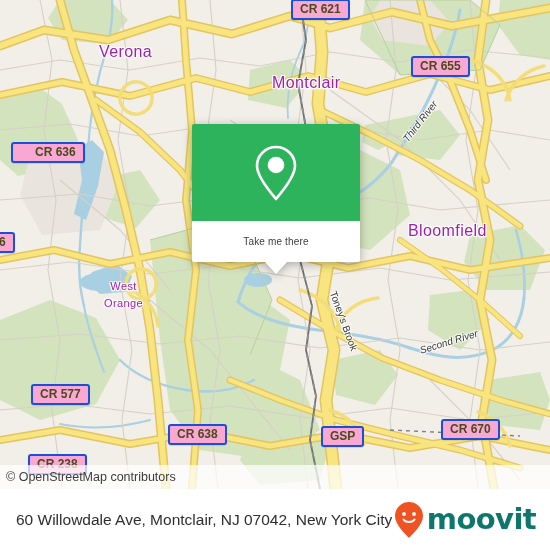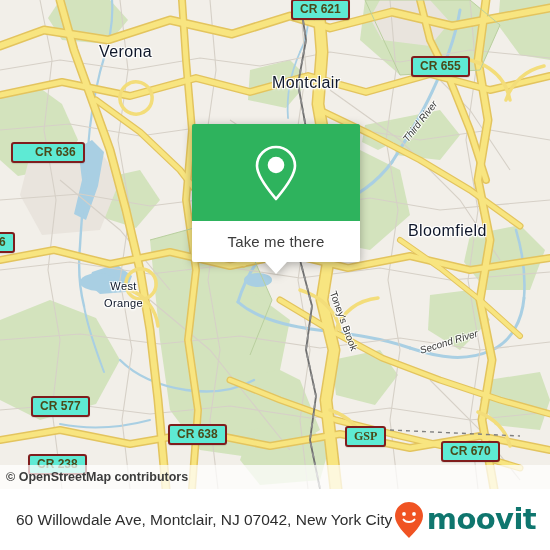--- a/index.html
+++ b/index.html
@@ -11,21 +11,21 @@
   #root{position:relative;width:550px;height:550px;overflow:hidden;}
 
   
   #map{position:absolute;left:0;top:0;width:550px;height:489px;overflow:hidden;background:#f2efe9;}
   #map svg{display:block;}
 
   
   .maplabel{
     position:absolute;
     font-family:"Liberation Sans", sans-serif;
-    color:#0f172a;
+    color:#a21caf;
     text-shadow:
       1px 1px 0 rgba(255,255,255,.95), -1px 1px 0 rgba(255,255,255,.95),
       1px -1px 0 rgba(255,255,255,.95), -1px -1px 0 rgba(255,255,255,.95),
       0 2px 2px rgba(255,255,255,.9);
     white-space:pre;
     pointer-events:none;
   }
   .city{font-size:16px;letter-spacing:.4px;}
   .city2{font-size:11px;letter-spacing:.4px;line-height:17px;text-align:center;}
   .water-label{
@@ -34,53 +34,53 @@
     text-shadow:1px 1px 0 rgba(255,255,255,.9),-1px -1px 0 rgba(255,255,255,.9),1px -1px 0 rgba(255,255,255,.9),-1px 1px 0 rgba(255,255,255,.9);
   }
   .brook-label{
     position:absolute;font-size:10px;color:#333;
     font-family:"Liberation Sans", sans-serif;white-space:nowrap;
     text-shadow:1px 1px 0 rgba(255,255,255,.9),-1px -1px 0 rgba(255,255,255,.9),1px -1px 0 rgba(255,255,255,.9),-1px 1px 0 rgba(255,255,255,.9);
   }
 
   
   .shield{
-    position:absolute;background:#5eead4;border:2px solid #7f1d1d;
+    position:absolute;background:#f9a8d4;border:2px solid #1d4ed8;
     border-radius:3px;color:#4a4a1a;font-size:12px;font-weight:bold;
     padding:2px 7px 3px;line-height:12px;white-space:nowrap;
     box-shadow:0 1px 1px rgba(0,0,0,.10);
     font-family:"Liberation Sans", sans-serif;
   }
 
   
   #attrib{
     position:absolute;left:0;bottom:0;width:550px;height:24px;
     background:rgba(255,255,255,.72);
-    display:flex;align-items:center;font-weight:bold;
+    display:flex;align-items:center;
   }
   #attrib span{
     font-size:12.5px;color:#3c3c3c;padding-left:6px;
     font-family:"Liberation Sans", sans-serif;
   }
 
   
   #popup{
     position:absolute;left:192px;top:124px;width:168px;
     filter:drop-shadow(0 2px 5px rgba(0,0,0,.30));
   }
   #popup-top{
     height:97px;background:#2eb35d;border-radius:2px 2px 0 0;
     display:flex;align-items:center;justify-content:center;
   }
   #popup-bottom{
     height:41px;background:#ffffff;border-radius:0 0 2px 2px;
     display:flex;align-items:center;justify-content:center;
   }
   #popup-bottom span{
-    font-size:15px;color:#3c3c3c;letter-spacing:.15px;
+    font-size:10px;color:#3c3c3c;letter-spacing:.15px;
     font-family:"Liberation Sans", sans-serif;
   }
   #popup-tail{
     position:absolute;left:50%;transform:translateX(-50%);top:138px;
     width:0;height:0;border-left:11px solid transparent;
     border-right:11px solid transparent;border-top:12px solid #ffffff;
   }
 
   
   #footer{
@@ -240,24 +240,24 @@
     <div class="maplabel city2" style="left:104px;top:278px;">West<br>Orange</div>
 
     <div class="water-label" style="left:405px;top:135px;transform:rotate(-52deg);transform-origin:0 50%;">Third River</div>
     <div class="water-label" style="left:420px;top:345px;transform:rotate(-17deg);transform-origin:0 50%;">Second River</div>
     <div class="brook-label" style="left:333px;top:286px;transform:rotate(70deg);transform-origin:0 50%;">Toney's Brook</div>
 
     <div class="shield" style="left:291px;top:-1px;">CR 621</div>
     <div class="shield" style="left:411px;top:56px;">CR 655</div>
     <div class="shield" style="left:11px;top:142px;padding-left:22px;">CR 636</div>
     <div class="shield" style="left:-10px;top:232px;">6</div>
-    <div class="shield" style="left:31px;top:396px;">CR 577</div>
+    <div class="shield" style="left:31px;top:384px;">CR 577</div>
     <div class="shield" style="left:168px;top:424px;">CR 638</div>
-    <div class="shield" style="left:345px;top:426px;font-family:Liberation Serif, serif;">GSP</div>
-    <div class="shield" style="left:441px;top:441px;">CR 670</div>
+    <div class="shield" style="left:321px;top:426px;">GSP</div>
+    <div class="shield" style="left:441px;top:419px;">CR 670</div>
     <div class="shield" style="left:28px;top:454px;">CR 238</div>
 
     <div id="attrib">
       <span>© OpenStreetMap contributors</span>
     </div>
 
     <div id="popup">
       <div id="popup-top">
         <svg width="46" height="58" viewBox="0 0 46 58">
           <path d="M23 3 C12.5 3 4 11.4 4 21.8 C4 33.2 18 49 23 55 C28 49 42 33.2 42 21.8 C42 11.4 33.5 3 23 3 Z" fill="none" stroke="#ffffff" stroke-width="2.6" stroke-linejoin="round"></path>

